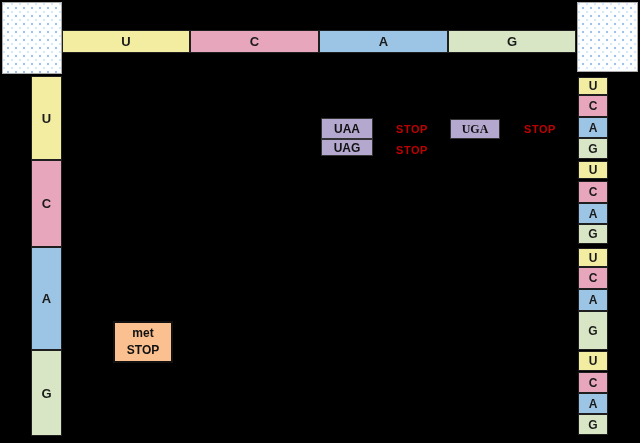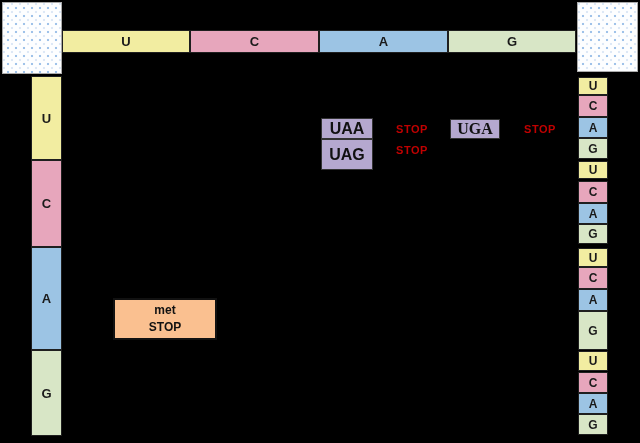--- a/index.html
+++ b/index.html
@@ -39,21 +39,21 @@
     background-size:8px 8px, 8px 8px;
     background-position:1px 1px, 5px 5px;
   }
 
   .codon-box{
     position:absolute;
     box-sizing:border-box;
     background:#b5a8cf;
     border:1px solid #333;
     display:flex;align-items:center;justify-content:center;
-    font-weight:bold;font-size:16px;color:#111;
+    font-weight:bold;font-size:12px;color:#111;
   }
   .stop-label{
     position:absolute;
     display:flex;align-items:center;justify-content:center;
     color:#c00000;font-weight:bold;font-size:11px;
     letter-spacing:0.5px;
   }
   .start-box{
     position:absolute;
     box-sizing:border-box;
@@ -92,25 +92,25 @@
   <div class="cell rightcell yellow" style="left:578px;top:248px;width:30px;height:19px;">U</div>
   <div class="cell rightcell pink" style="left:578px;top:267px;width:30px;height:22px;">C</div>
   <div class="cell rightcell blue" style="left:578px;top:289px;width:30px;height:22px;">A</div>
   <div class="cell rightcell green" style="left:578px;top:311px;width:30px;height:39px;">G</div>
   <div class="cell rightcell yellow" style="left:578px;top:351px;width:30px;height:20px;">U</div>
   <div class="cell rightcell pink" style="left:578px;top:372px;width:30px;height:21px;">C</div>
   <div class="cell rightcell blue" style="left:578px;top:393px;width:30px;height:21px;">A</div>
   <div class="cell rightcell green" style="left:578px;top:414px;width:30px;height:21px;">G</div>
 
   <div class="codon-box" style="left:321px;top:118px;width:52px;height:21px;">UAA</div>
-  <div class="codon-box" style="left:321px;top:139px;width:52px;height:31px;">UAG</div>
+  <div class="codon-box" style="left:321px;top:139px;width:52px;height:17px;">UAG</div>
   <div class="codon-box" style="left:450px;top:119px;width:50px;height:20px;font-family:Liberation Serif, serif;">UGA</div>
 
   <div class="stop-label" style="left:390px;top:118px;width:44px;height:21px;">STOP</div>
   <div class="stop-label" style="left:390px;top:139px;width:44px;height:21px;">STOP</div>
   <div class="stop-label" style="left:518px;top:119px;width:44px;height:20px;">STOP</div>
 
-  <div class="start-box" style="left:113px;top:298px;width:104px;height:42px;">
+  <div class="start-box" style="left:113px;top:321px;width:60px;height:42px;">
     <div>met</div>
     <div>STOP</div>
   </div>
 
 </div>
 
 </body></html>

